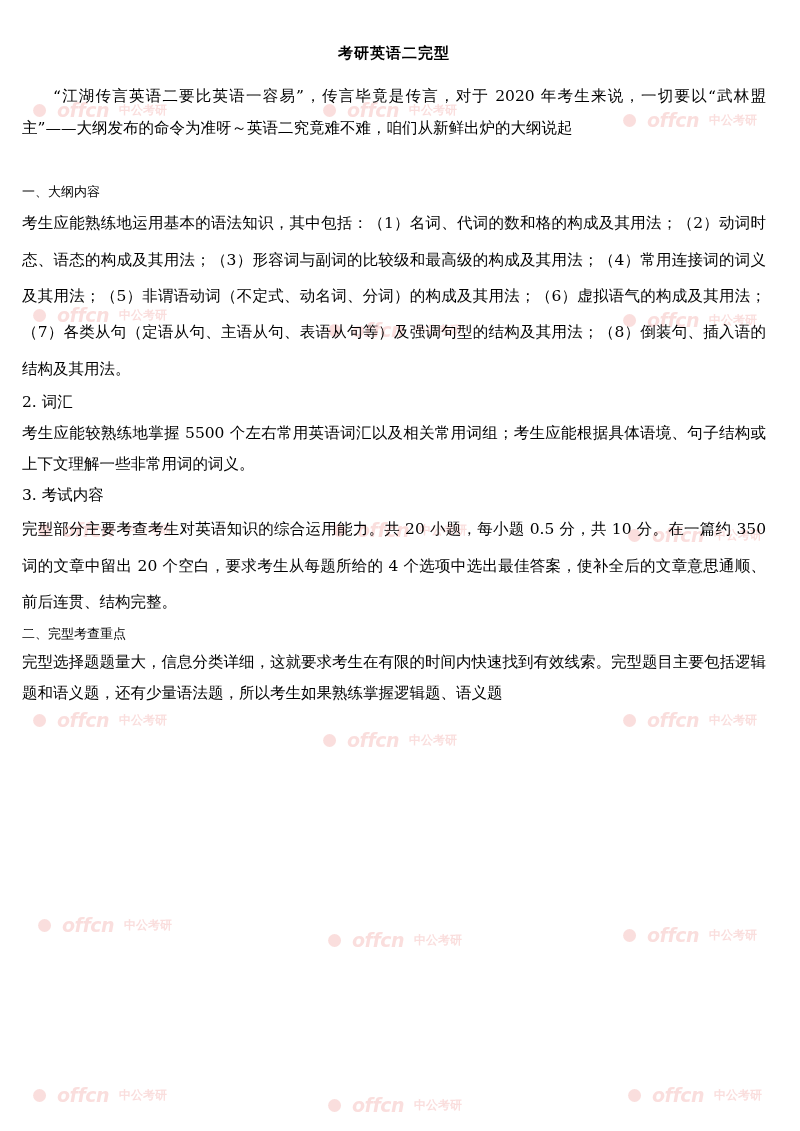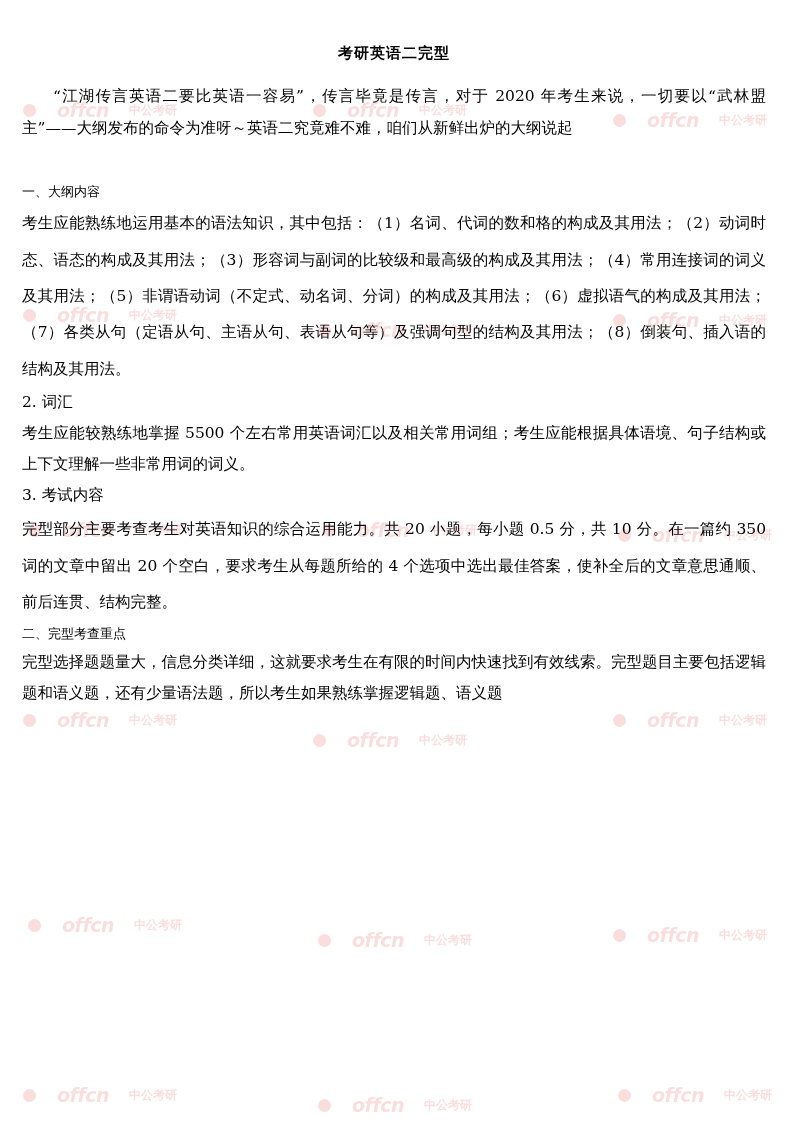--- a/index.html
+++ b/index.html
@@ -22,21 +22,21 @@
     position: absolute;
     inset: 0;
     z-index: 0;
     pointer-events: none;
     overflow: hidden;
   }
   .wm {
     position: absolute;
     display: flex;
     align-items: center;
-    gap: 20px;
+    gap: 10px;
     opacity: 0.17;
     white-space: nowrap;
     transform: translate(-50%, -50%);
     justify-content: center;
   }
   .wm .wm-logo {
     font-family: "DejaVu Sans", "Liberation Sans", sans-serif;
     font-weight: bold;
     font-size: 19px;
     font-style: italic;

